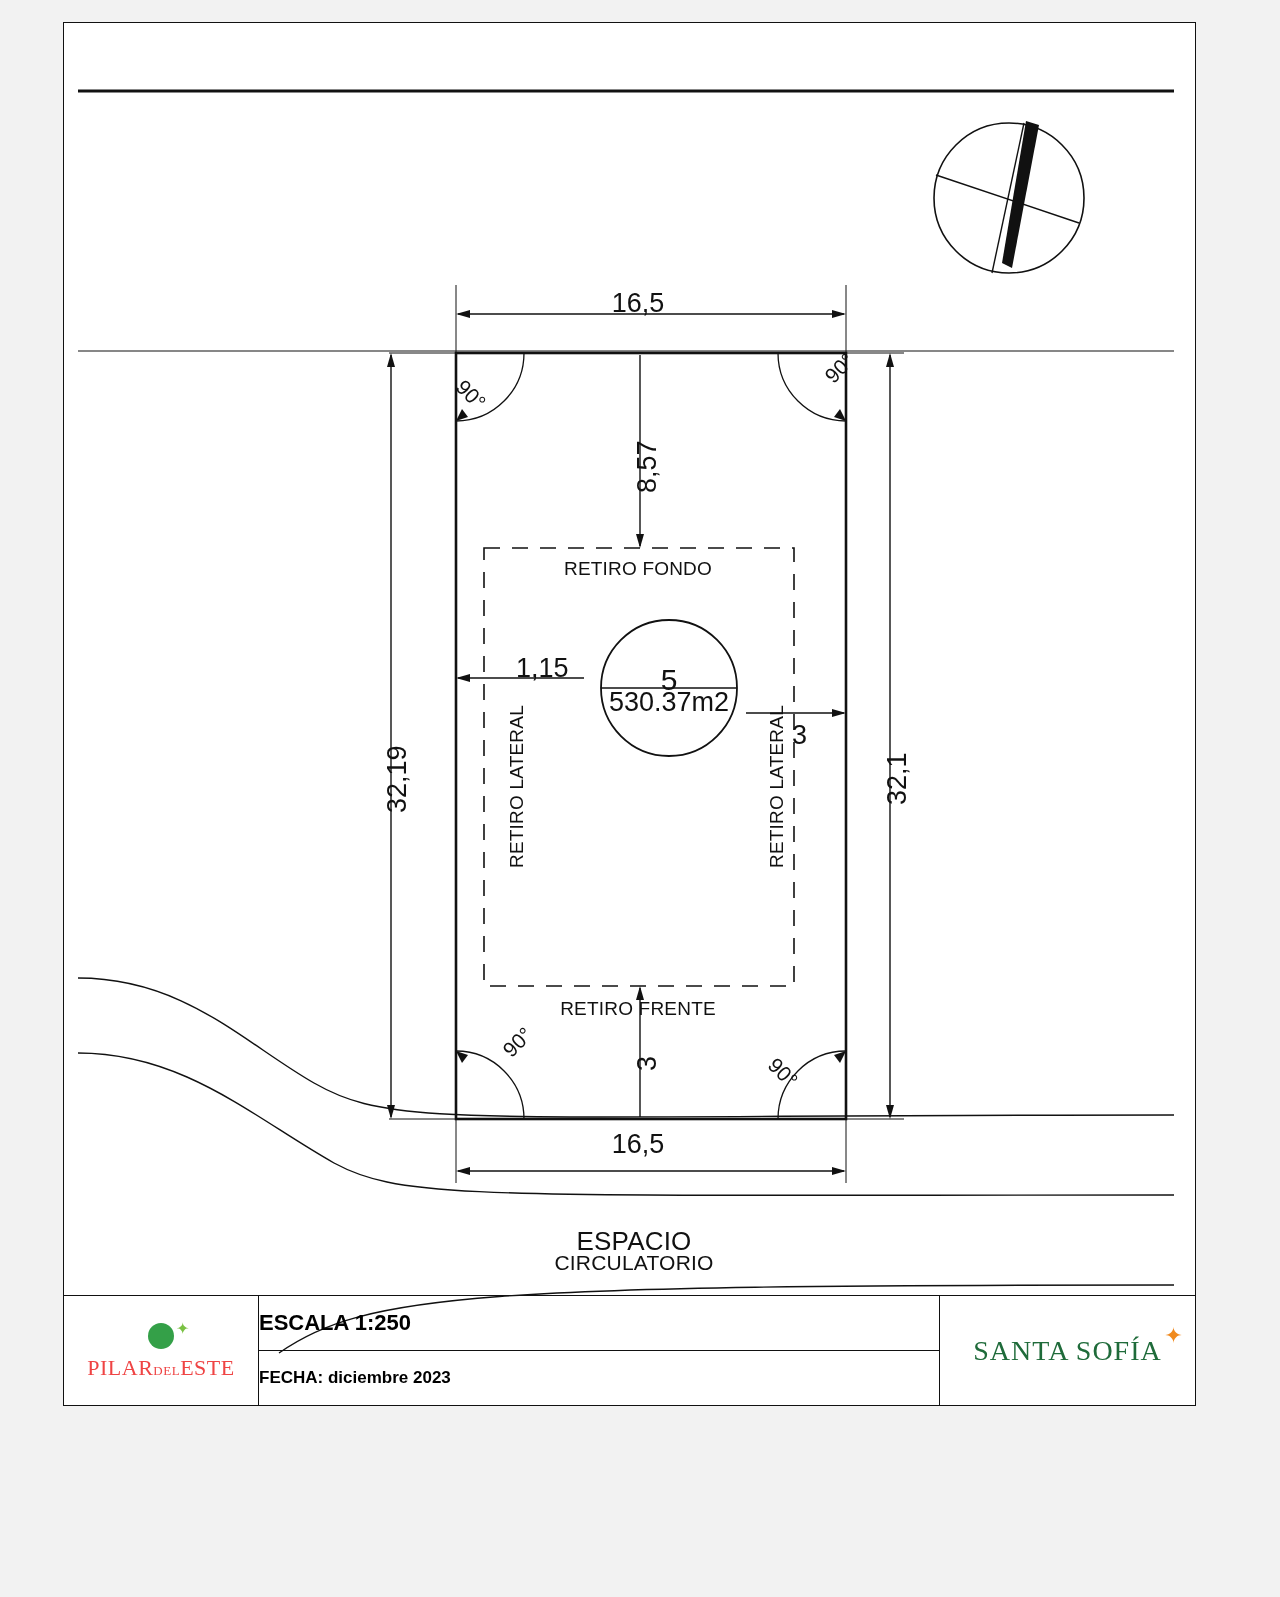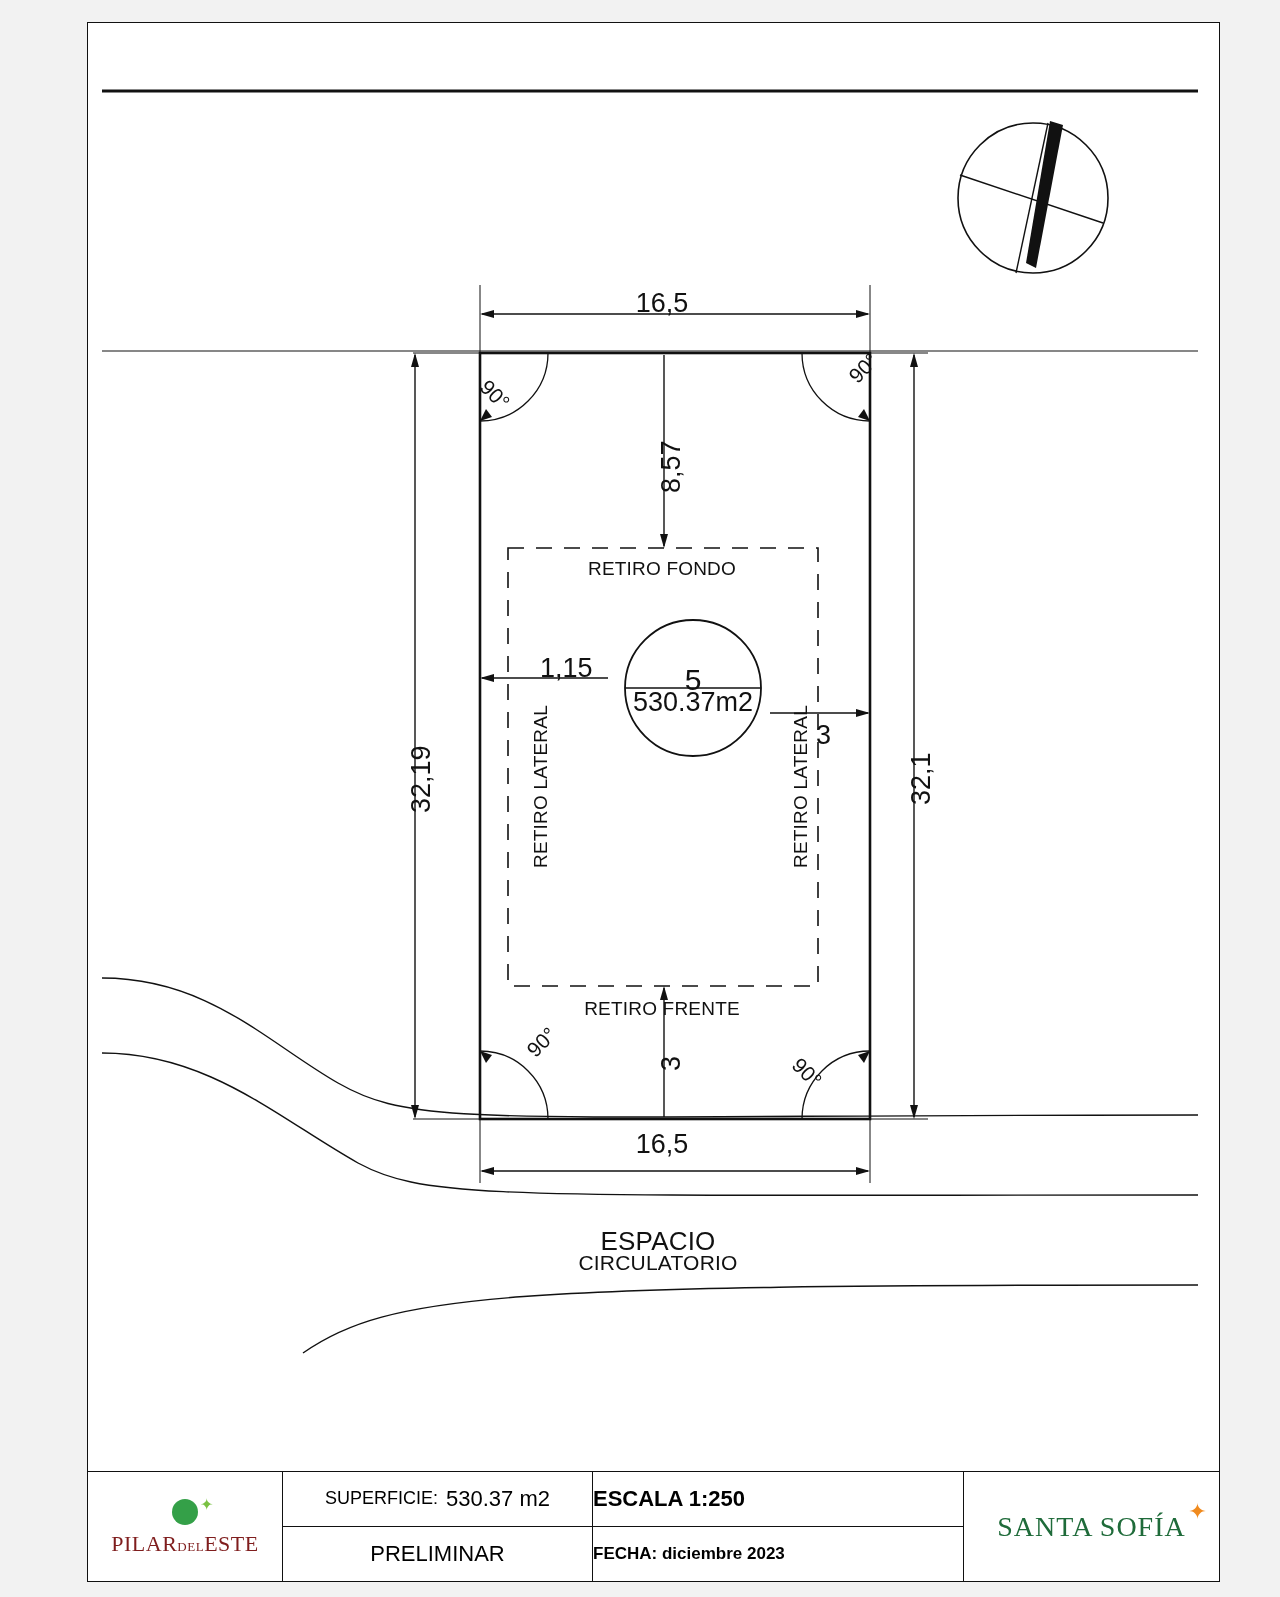--- a/index.html
+++ b/index.html
@@ -1,18 +1,18 @@
 <!DOCTYPE html>
 <html><head>
 <meta charset="utf-8">
 <style>
   html,body{margin:0;padding:0;background:#f0f0f0;}
   body{font-family:"Liberation Sans",sans-serif;}
   #page{position:relative;width:1280px;height:1597px;background:#f2f2f2;overflow:hidden;}
-  #sheet{position:absolute;left:63px;top:22px;width:1133px;height:1560px;background:#ffffff;border:1.5px solid #111;box-sizing:border-box;margin-left:24px;}
+  #sheet{position:absolute;left:63px;top:22px;width:1133px;height:1384px;background:#ffffff;border:1.5px solid #111;box-sizing:border-box;}
   svg{position:absolute;left:0;top:0;overflow:visible;}
   .txt{position:absolute;color:#111;white-space:pre;}
   .dim{font-size:27px;}
   .small{font-size:19px;letter-spacing:.2px;}
   .ang{font-size:21px;}
   .rot90{transform:rotate(-90deg);transform-origin:0 0;}
   
   #notes{position:absolute;left:0;top:1355px;width:100%;height:95px;box-sizing:border-box;border-top:2px solid #111;}
   #notes p{margin:0;padding:18px 24px 0 24px;font-size:19px;line-height:1.45;color:#111;}
   #titleblock{position:absolute;left:0;bottom:0;width:100%;height:110px;border-top:1.5px solid #111;box-sizing:border-box;display:flex;}
@@ -28,21 +28,21 @@
   #tb-right .row.top{border-bottom:1.5px solid #111;}
   #tb-brand{width:255px;flex:none;}
   .supl{font-size:18px;}
   .supv{font-size:22px;}
   .escala{font-size:22px;}
   .prelim{font-size:22px;}
   .fecha{font-size:17px;}
   #pilar-top{width:100%;text-align:center;position:relative;height:34px;}
   .pilar-dot{position:absolute;left:50%;top:2px;transform:translateX(-50%);width:26px;height:26px;border-radius:50%;background:#34a048;}
   .pilar-star{position:absolute;left:calc(50% + 15px);top:-2px;color:#7ac143;font-size:16px;}
-  #pilar-word{font-family:"Liberation Serif",serif;color:#7f1d1d;font-size:22px;letter-spacing:.5px;text-align:center;}
+  #pilar-word{font-family:"Liberation Serif",serif;color:#ef4444;font-size:22px;letter-spacing:.5px;text-align:center;}
   #pilar-word .sm{font-size:13px;}
   #santa{font-family:"Liberation Serif",serif;color:#1f6b3a;font-size:28px;letter-spacing:1px;position:relative;}
   #santa .star{position:absolute;right:-22px;top:-12px;color:#f08a1e;font-size:22px;}
 </style>
 </head>
 <body>
 
 <div id="page">
   <div id="sheet">
 
@@ -165,29 +165,20 @@
     <div id="titleblock">
       <div class="tbcell" id="tb-logo">
         <div id="pilar-top">
           <span class="pilar-dot"></span>
           <span class="pilar-star">✦</span>
         </div>
         <div id="pilar-word"><span>PILAR</span><span class="sm">DEL</span><span>ESTE</span></div>
       </div>
 
 
-      <div class="tbcell" id="tb-mid">
-        <div class="row top">
-          <span class="supl">SUPERFICIE:</span>
-          <span class="supv" style="margin-left:8px;">530.37 m2</span>
-        </div>
-        <div class="row">
-          <span class="prelim">PRELIMINAR</span>
-        </div>
-      </div>
 
       <div class="tbcell" id="tb-right">
         <div class="row top">
           <span class="escala">ESCALA 1:250</span>
         </div>
         <div class="row">
           <span class="fecha">FECHA: diciembre 2023</span>
         </div>
       </div>
 

